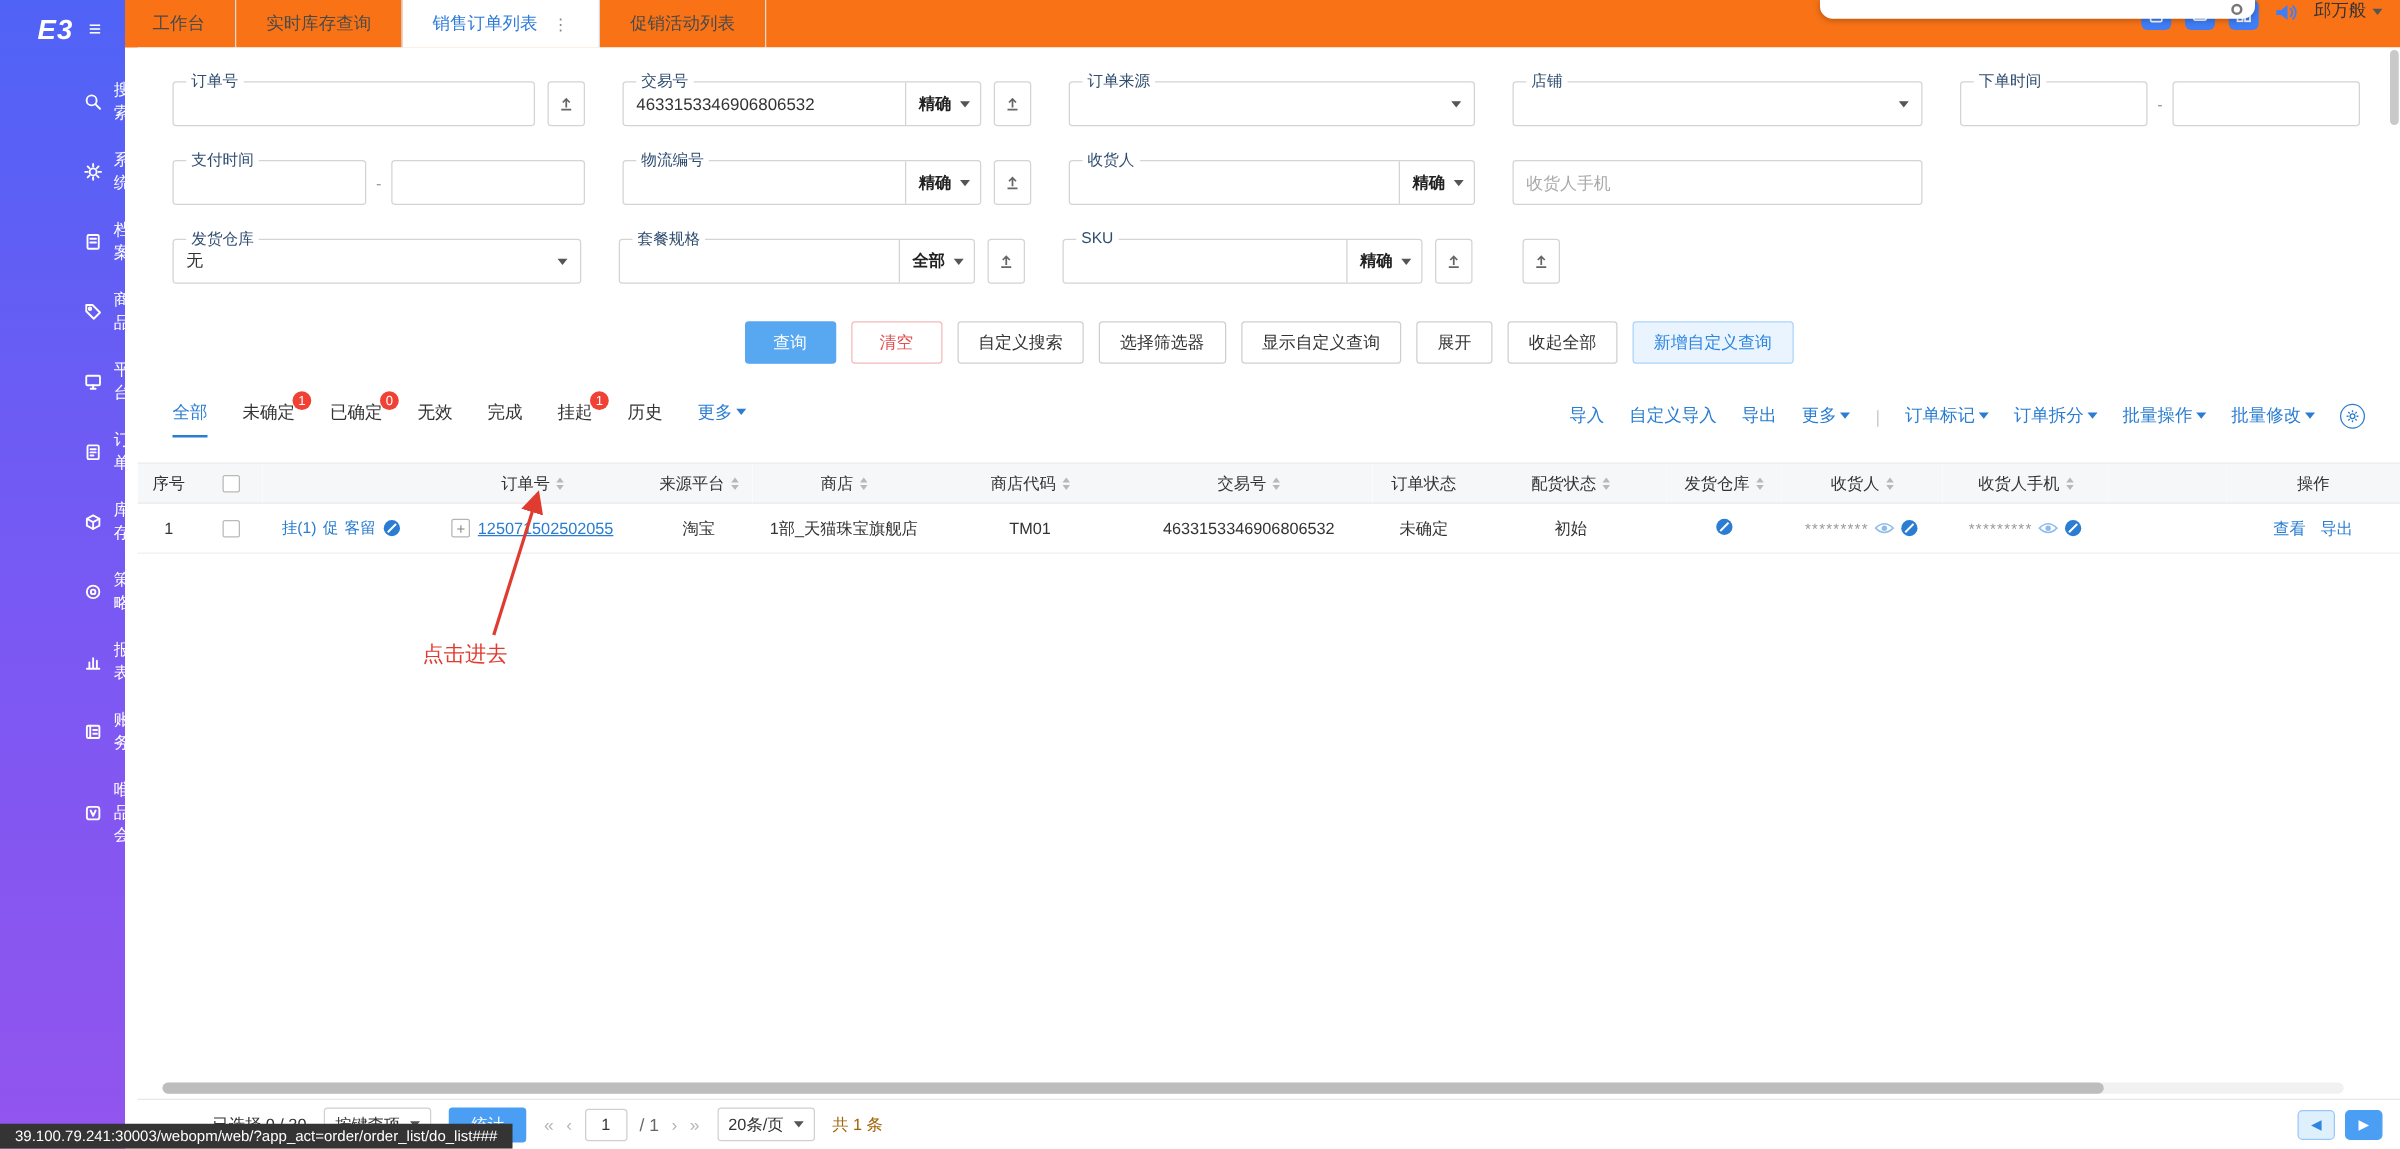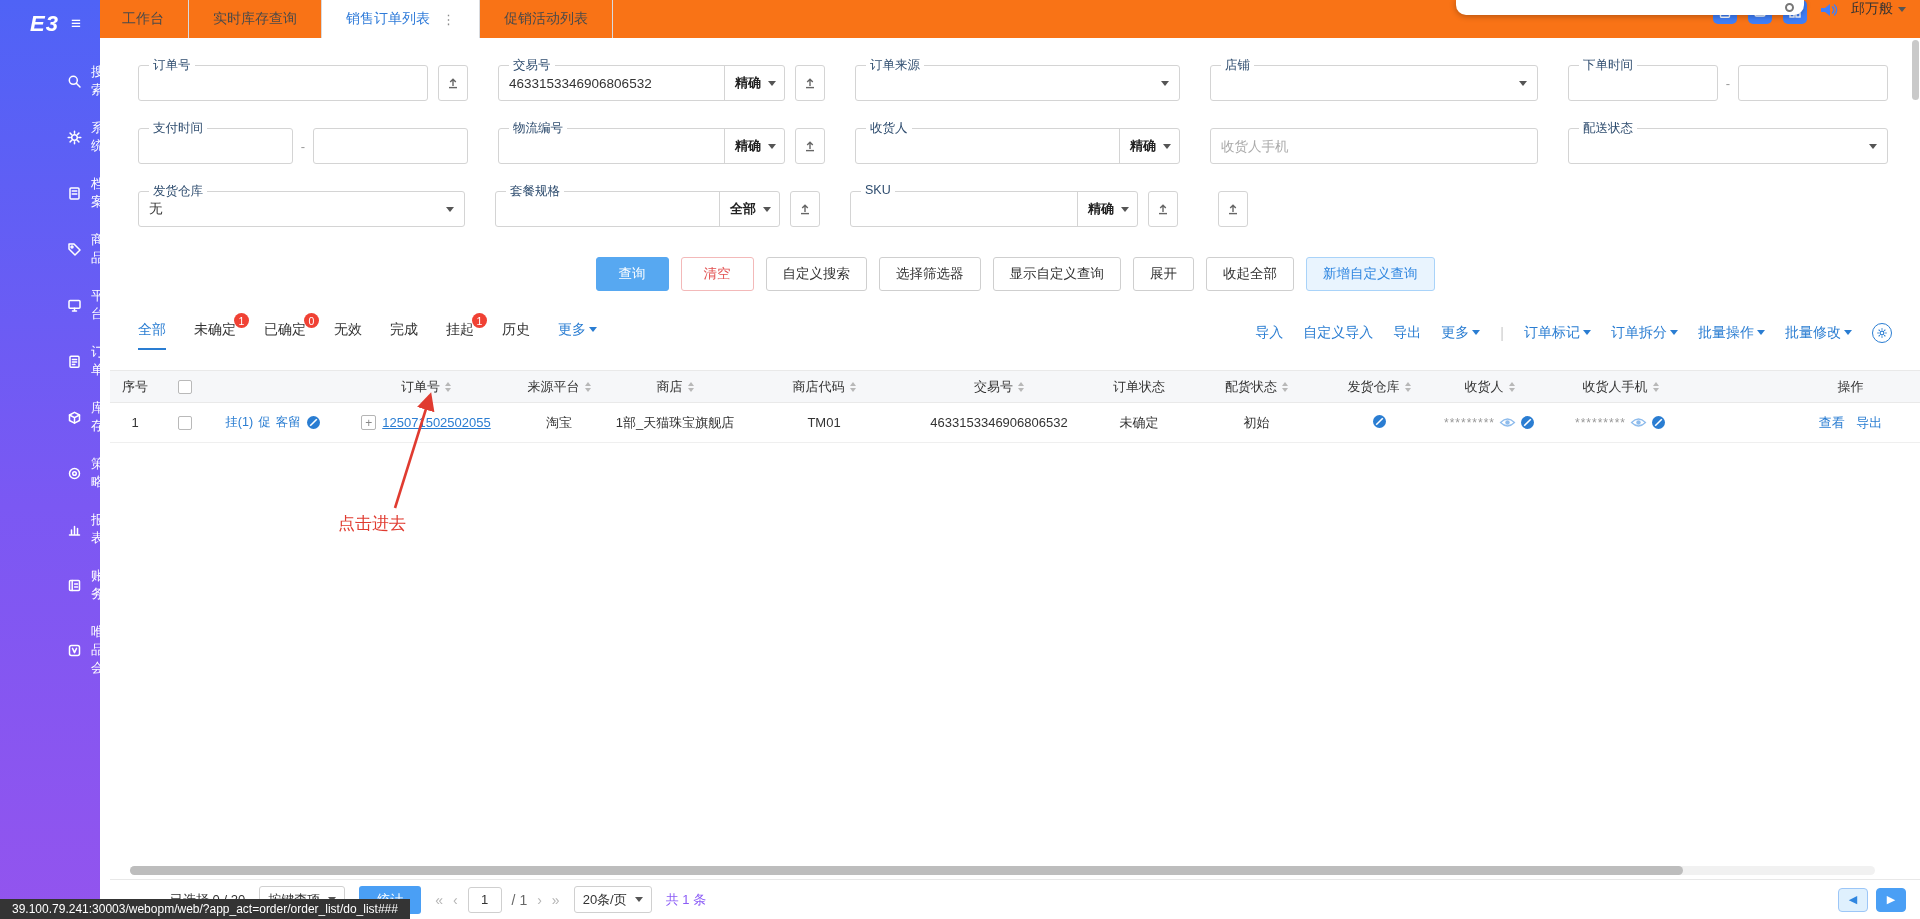--- a/index.html
+++ b/index.html
@@ -102,21 +102,21 @@
     display:flex; align-items:center; gap:14px; padding:0 16px 0 60px; font-size:13px; color:#333; }
   .f-mini-select { height:27px; border:1px solid #d0d0d0; border-radius:3px; display:flex; align-items:center;
     gap:8px; padding:0 8px; cursor:pointer; background:#fff; white-space:nowrap; }
   .stat-btn { height:28px; padding:0 18px; background:#4a9ff5; color:#fff; border-radius:3px; border:none;
     font-size:13px; cursor:pointer; font-family:inherit; }
   .pager { display:flex; align-items:center; gap:10px; color:#b5b5b5; font-size:14px; }
   .pg-btn { cursor:pointer; }
   .pg-box { width:34px; height:26px; border:1px solid #cfcfcf; border-radius:3px; display:flex; align-items:center;
     justify-content:center; color:#333; font-size:13px; }
   .pg-total { color:#666; }
-  .foot-total { color:#8b5cf6; }
+  .foot-total { color:#a16207; }
   .foot-right { position:absolute; right:14px; display:flex; gap:8px; }
   .nav-sq { width:30px; height:24px; border-radius:4px; display:flex; align-items:center; justify-content:center;
     font-size:11px; cursor:pointer; }
   .nav-sq.lite { background:#dff0fd; border:1px solid #9cc6f7; color:#2f86e0; }
   .nav-sq.solid { background:#4a9ff5; border:1px solid #4a9ff5; color:#fff; }
   
   .status { position:absolute; left:0; bottom:0; height:20px; background:#343434; color:#fff; font-size:12px;
     display:flex; align-items:center; padding:0 12px; z-index:40; white-space:nowrap; }
 </style>
 </head>
@@ -350,27 +350,20 @@
         <input class="f-input" value="" style="">
         <div class="f-select">
           <span>精确</span>
           <span class="caret"></span>
         </div>
       </div>
     </div>
     <div class="f-cell w328">
       <div class="f-box">
         <input class="f-input" placeholder="收货人手机" style="">
-      </div>
-    </div>
-    <div class="f-cell w320">
-      <div class="f-box select-box">
-        <span class="f-label">配送状态</span>
-        <span></span>
-        <span class="caret"></span>
       </div>
     </div>
   </div>
 
   <div class="f-row">
     <div class="f-cell w327">
       <div class="f-box select-box">
         <span class="f-label">发货仓库</span>
         <span>无</span>
         <span class="caret"></span>

